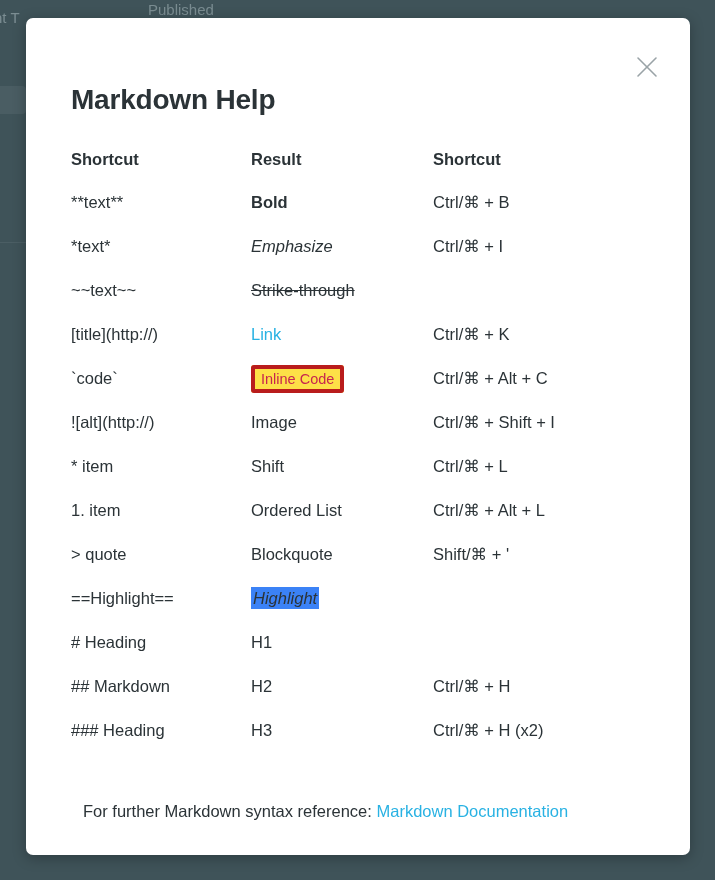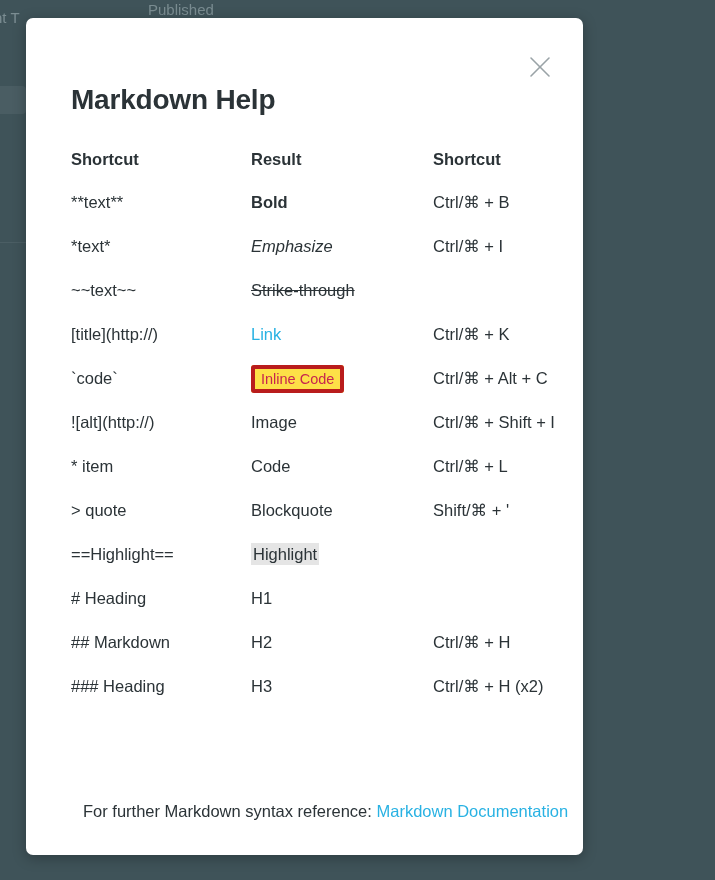--- a/index.html
+++ b/index.html
@@ -55,21 +55,21 @@
     width: 26px;
     height: 1px;
     background: #4b5e64;
   }
 
   
   #modal {
     position: absolute;
     left: 26px;
     top: 18px;
-    width: 557px;
+    width: 664px;
     height: 837px;
     background: #ffffff;
     border-radius: 7px;
     box-shadow: 0 3px 14px rgba(0,0,0,0.28);
     overflow: hidden;
   }
 
   #close-button {
     position: absolute;
     right: 26px;
@@ -133,22 +133,23 @@
   .r-code {
     font-family: Liberation Sans, sans-serif;
     font-size: 14.5px;
     color: #c7254e;
     background: #fde047;
     border: 4px solid #b91c1c;
     border-radius: 3px;
     padding: 2px 6px;
   }
   .r-highlight {
-    background: #e5e5e5;
+    background: #3b82f6;
     padding: 2px 2px;
+    font-style: italic;
   }
 
   
   #footer-note {
     position: absolute;
     left: 57px;
     top: 784px;
     font-size: 16.5px;
     color: #2b3337;
   }
@@ -220,22 +221,27 @@
           <td><span class="r-code">Inline Code</span></td>
           <td>Ctrl/⌘ + Alt + C</td>
         </tr>
         <tr>
           <td>![alt](http://)</td>
           <td><span>Image</span></td>
           <td>Ctrl/⌘ + Shift + I</td>
         </tr>
         <tr>
           <td>* item</td>
-          <td><span>Code</span></td>
+          <td><span>Shift</span></td>
           <td>Ctrl/⌘ + L</td>
+        </tr>
+        <tr>
+          <td>1. item</td>
+          <td><span>Ordered List</span></td>
+          <td>Ctrl/⌘ + Alt + L</td>
         </tr>
         <tr>
           <td>&gt; quote</td>
           <td><span>Blockquote</span></td>
           <td>Shift/⌘ + '</td>
         </tr>
         <tr>
           <td>==Highlight==</td>
           <td><span class="r-highlight">Highlight</span></td>
           <td></td>

